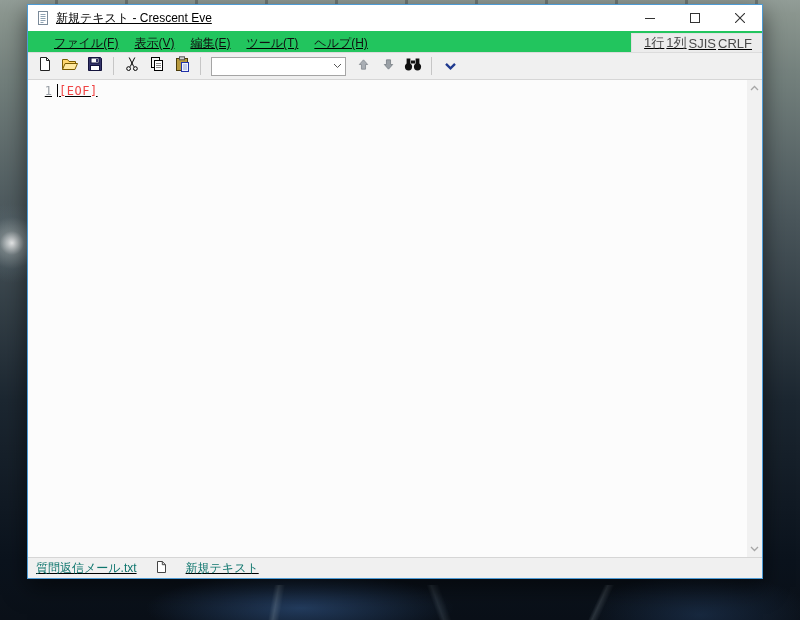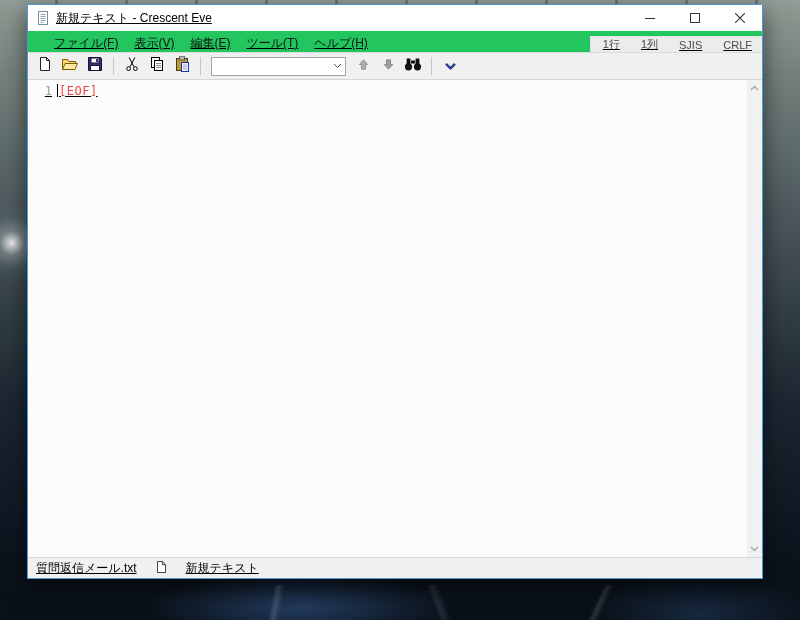--- a/index.html
+++ b/index.html
@@ -31,23 +31,23 @@
   
   .titlebar { height: 26px; flex: 0 0 26px; background: #ffffff; display: flex; align-items: center; }
   .titlebar-icon { margin: 0 6px 0 8px; display: flex; }
   .title-text { font-size: 12px; color: #000; }
   .window-controls { margin-left: auto; display: flex; height: 100%; }
   .win-btn { width: 45px; height: 100%; display: flex; align-items: center; justify-content: center; }
 
   
   .menubar { height: 21px; flex: 0 0 21px; background: #22c55e; display: flex; align-items: flex-end; font-size: 12px; padding-left: 18px; }
   .menu-item { display: flex; align-items: center; padding: 0 8px; color: #111; }
-  .menu-status { margin-left: auto; display: flex; align-items: center; gap: 21px;
+  .menu-status { margin-left: auto; display: flex; align-items: center; gap: 2px;
     background: #ececec; border-left: 1px solid #e0e0e0; border-top: 1px solid #e3e3e3;
-    color: #4a4a4a; padding: 0 10px 0 12px; font-size: 11px; }
+    color: #4a4a4a; padding: 0 10px 0 12px; font-size: 13px; }
 
   
   .toolbar { height: 28px; flex: 0 0 28px; background: #f0f0f0;
     border-top: 1px solid #dcdcdc; border-bottom: 1px solid #d6d6d6;
     display: flex; align-items: center; padding-left: 5px; gap: 1px; }
   .tb-btn { width: 24px; height: 23px; display: flex; align-items: center; justify-content: center; }
   .tb-sep { width: 1px; height: 18px; background: #c6c6c6; margin: 0 5px; }
   .combo { width: 135px; height: 19px; background: #fff; border: 1px solid #a5a5a5; display: flex; align-items: center; margin: 0 4px; }
   .combo input { border: none; outline: none; flex: 1; min-width: 0; height: 100%; font-size: 12px; padding: 0 3px; background: transparent; font-family: "Liberation Sans", sans-serif; }
   .combo-arrow { width: 16px; display: flex; justify-content: center; align-items: center; }
@@ -59,21 +59,21 @@
   .gutter-num { width: 24px; text-align: right; color: #9aa0a6; flex: 0 0 24px; }
   .caret { width: 1px; height: 13px; background: #000; margin: 0 1px 0 5px; flex: 0 0 1px; }
   .eof { color: #ef4444; letter-spacing: 0.5px; }
   .scrollbar { position: absolute; top: 0; right: 0; bottom: 0; width: 15px; background: #f1f1f1;
     display: flex; flex-direction: column; justify-content: space-between; align-items: center; }
   .sb-btn { width: 15px; height: 16px; display: flex; align-items: center; justify-content: center; }
 
   
   .tabbar { height: 21px; flex: 0 0 21px; background: #f0f0f0; border-top: 1px solid #d6d6d6;
     display: flex; align-items: center; font-size: 12px; padding-left: 8px; }
-  .tab { display: flex; align-items: center; gap: 4px; padding: 0 9px 0 0; color: #000000; }
+  .tab { display: flex; align-items: center; gap: 4px; padding: 0 9px 0 0; color: #0f766e; }
   .tab + .tab { margin-left: 10px; gap: 20px; }
 </style>
 </head>
 <body>
 
 <div class="desktop">
   <div class="bg-top-tiles"></div>
   <div class="bg-streaks"></div>
 </div>
 

